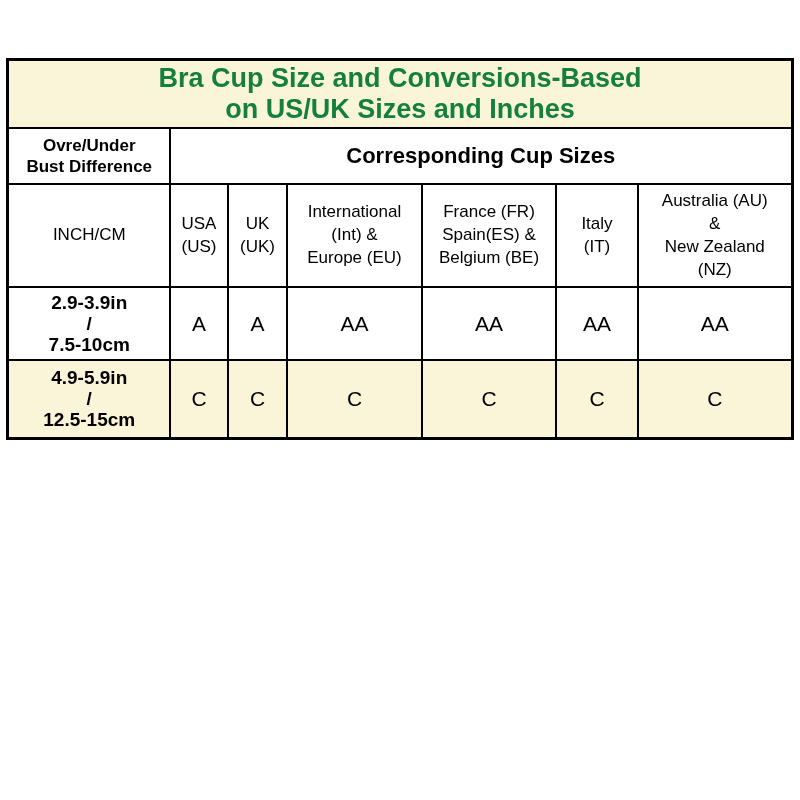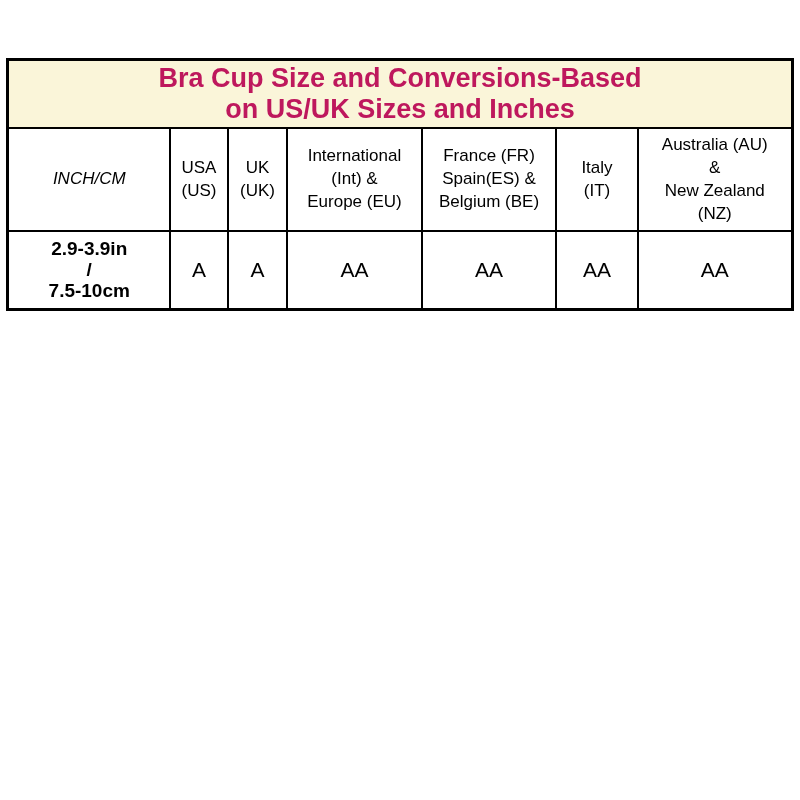--- a/index.html
+++ b/index.html
@@ -40,21 +40,21 @@
   col.c4 { width: 134px; }
   col.c5 { width: 82px; }
   col.c6 { width: 154px; }
 
   tr.title-row td {
     height: 66px;
     background: #faf5d9;
     font-size: 27px;
     font-weight: bold;
     line-height: 1.15;
-    color: #be185d;
+    color: #15803d;
     letter-spacing: 0px;
     margin-top: 46px;
   }
   tr.group-row th {
     height: 56px;
     background: #ffffff;
     font-weight: bold;
   }
   th.corner-cell {
     font-size: 17px;
@@ -63,21 +63,21 @@
   th.group-cell {
     font-size: 22px;
   }
   tr.colhead-row th {
     height: 103px;
     background: #ffffff;
     font-weight: normal;
     font-size: 17px;
     line-height: 1.35;
   }
-  th.inchcm-cell { font-size: 19px; font-style: italic; }
+  th.inchcm-cell { font-size: 19px; }
 
   tbody tr { height: 73px; background: #ffffff; }
   tbody tr:nth-child(even) { background: #faf5d9; }
   tbody tr:last-child { height: 78px; }
 
   th.diff-cell {
     font-weight: bold;
     font-size: 19px;
     line-height: 1.12;
   }
@@ -99,20 +99,25 @@
         <col class="c3">
         <col class="c4">
         <col class="c5">
         <col class="c6">
     </colgroup>
     <thead>
       <tr class="title-row">
         <td colspan="7">Bra Cup Size and Conversions-Based
 on US/UK Sizes and Inches</td>
       </tr>
+      <tr class="group-row">
+        <th class="corner-cell">Ovre/Under
+Bust Difference</th>
+        <th class="group-cell" colspan="6">Corresponding Cup Sizes</th>
+      </tr>
       <tr class="colhead-row">
         <th class="inchcm-cell">INCH/CM</th>
         <th>USA
 (US)</th>
         <th>UK
 (UK)</th>
         <th>International
 (Int) &amp;
 Europe (EU)</th>
         <th>France (FR)
@@ -131,15 +136,26 @@
         <th class="diff-cell">2.9-3.9in
 /
 7.5-10cm</th>
         <td class="cup-cell">A</td>
         <td class="cup-cell">A</td>
         <td class="cup-cell">AA</td>
         <td class="cup-cell">AA</td>
         <td class="cup-cell">AA</td>
         <td class="cup-cell">AA</td>
       </tr>
+      <tr>
+        <th class="diff-cell">4.9-5.9in
+/
+12.5-15cm</th>
+        <td class="cup-cell">C</td>
+        <td class="cup-cell">C</td>
+        <td class="cup-cell">C</td>
+        <td class="cup-cell">C</td>
+        <td class="cup-cell">C</td>
+        <td class="cup-cell">C</td>
+      </tr>
     </tbody>
   </table>
 </div>
 
 </body></html>

